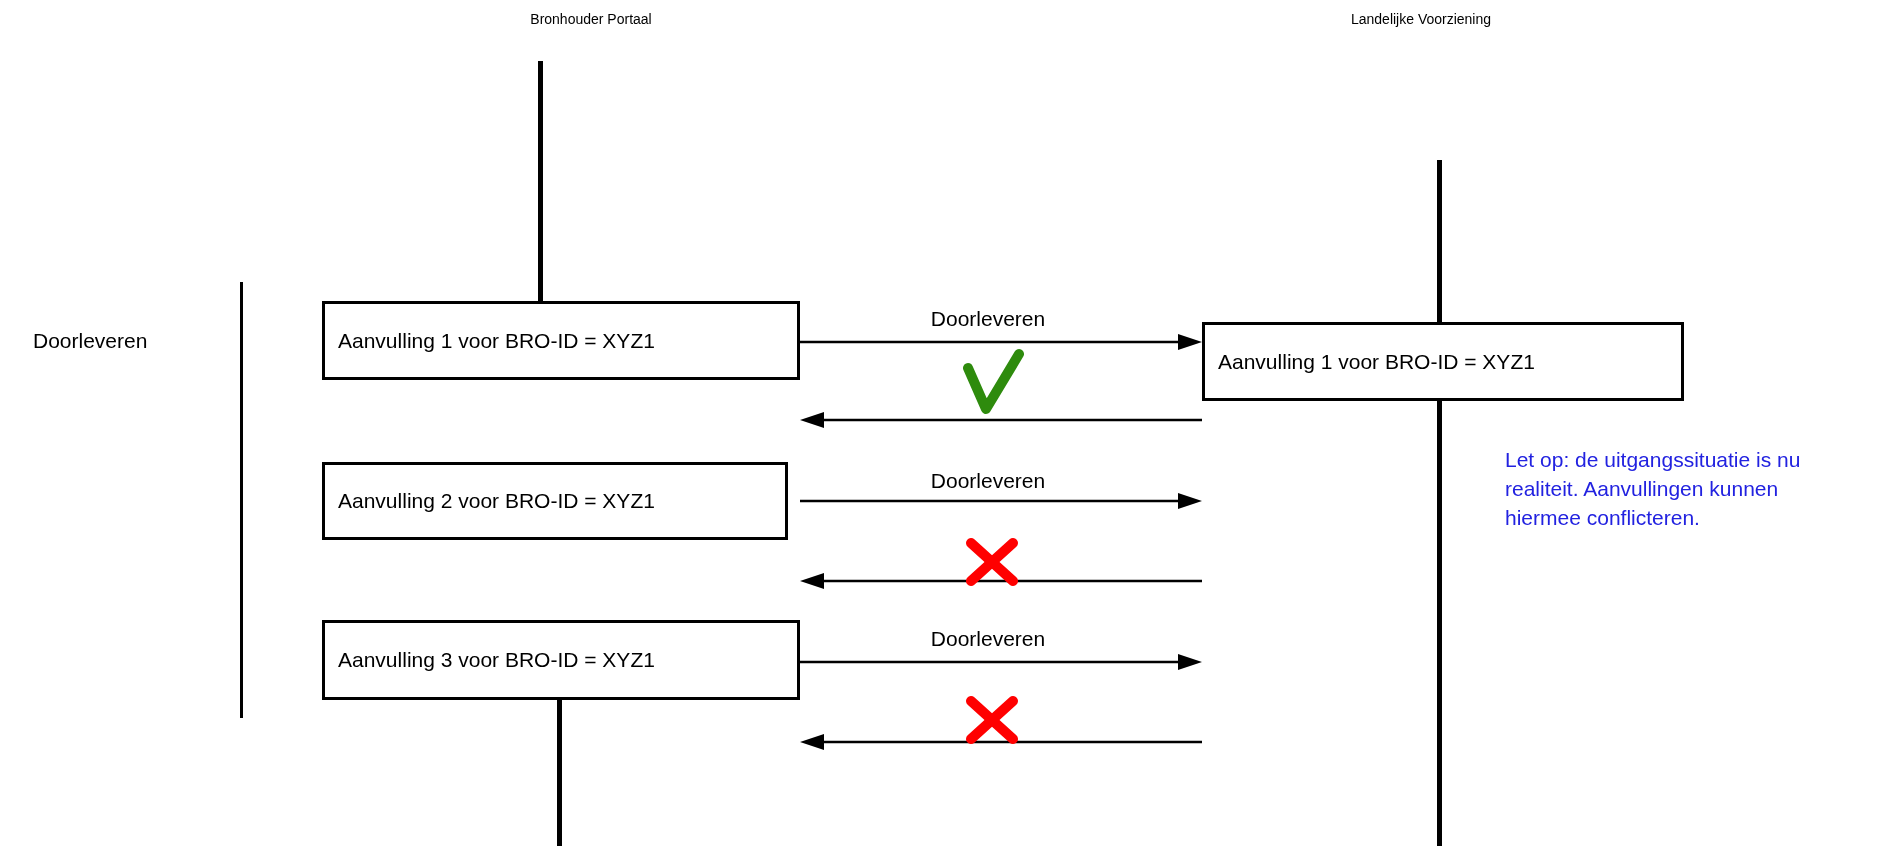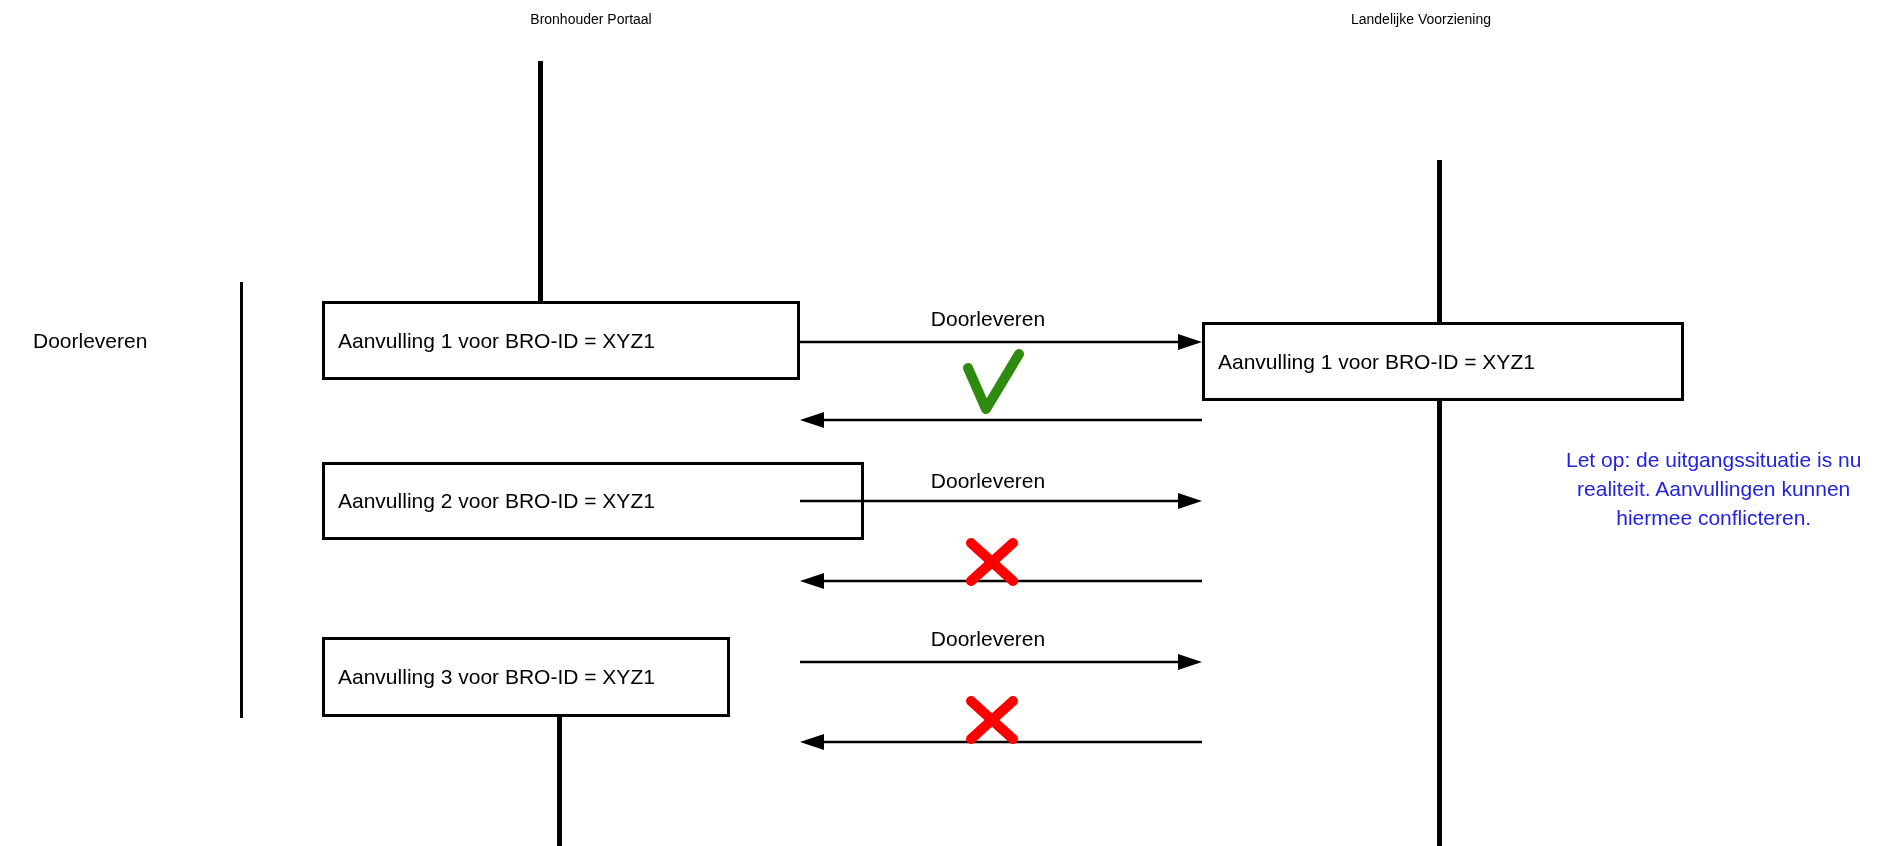--- a/index.html
+++ b/index.html
@@ -81,24 +81,24 @@
   <div class="abs lifeline" style="left:557px; top:699px; height:147px;"></div>
   <div class="abs lifeline" style="left:1437px; top:160px; height:686px;"></div>
 
   <div class="abs bracket-line" style="left:240px; top:282px; height:436px;"></div>
   <div class="abs side-label" style="left:33px; top:329px;">Doorleveren</div>
 
 
   <div class="abs dbox" style="left:322px; top:301px; width:478px; height:79px;">
     <span>Aanvulling 1 voor BRO-ID = XYZ1</span>
   </div>
-  <div class="abs dbox" style="left:322px; top:462px; width:542px; height:78px;">
+  <div class="abs dbox" style="left:322px; top:462px; width:466px; height:78px;">
     <span>Aanvulling 2 voor BRO-ID = XYZ1</span>
   </div>
-  <div class="abs dbox" style="left:322px; top:620px; width:408px; height:80px;margin-top:17px;">
+  <div class="abs dbox" style="left:322px; top:620px; width:478px; height:80px;">
     <span>Aanvulling 3 voor BRO-ID = XYZ1</span>
   </div>
 
   <div class="abs dbox" style="left:1202px; top:322px; width:482px; height:79px;">
     <span>Aanvulling 1 voor BRO-ID = XYZ1</span>
   </div>
 
   <div class="abs arrow-label" style="left:988px; top:308px;">Doorleveren</div>
   <div class="abs arrow-label" style="left:988px; top:470px;">Doorleveren</div>
   <div class="abs arrow-label" style="left:988px; top:628px;">Doorleveren</div>
@@ -134,19 +134,19 @@
   </svg>
   <svg class="abs mark-svg" style="left:966px; top:538px;" width="52" height="48" viewBox="0 0 52 48">
     <line class="cross-stroke" x1="5" y1="5" x2="47" y2="43"></line>
     <line class="cross-stroke" x1="47" y1="5" x2="5" y2="43"></line>
   </svg>
   <svg class="abs mark-svg" style="left:966px; top:696px;" width="52" height="48" viewBox="0 0 52 48">
     <line class="cross-stroke" x1="5" y1="5" x2="47" y2="43"></line>
     <line class="cross-stroke" x1="47" y1="5" x2="5" y2="43"></line>
   </svg>
 
-  <div class="abs note" style="left:1566px; top:445px;text-align:center;">
+  <div class="abs note" style="left:1505px; top:445px;">
     <div>Let op: de uitgangssituatie is nu</div>
     <div>realiteit. Aanvullingen kunnen</div>
     <div>hiermee conflicteren.</div>
   </div>
 
 </div>
 
 </body></html>

